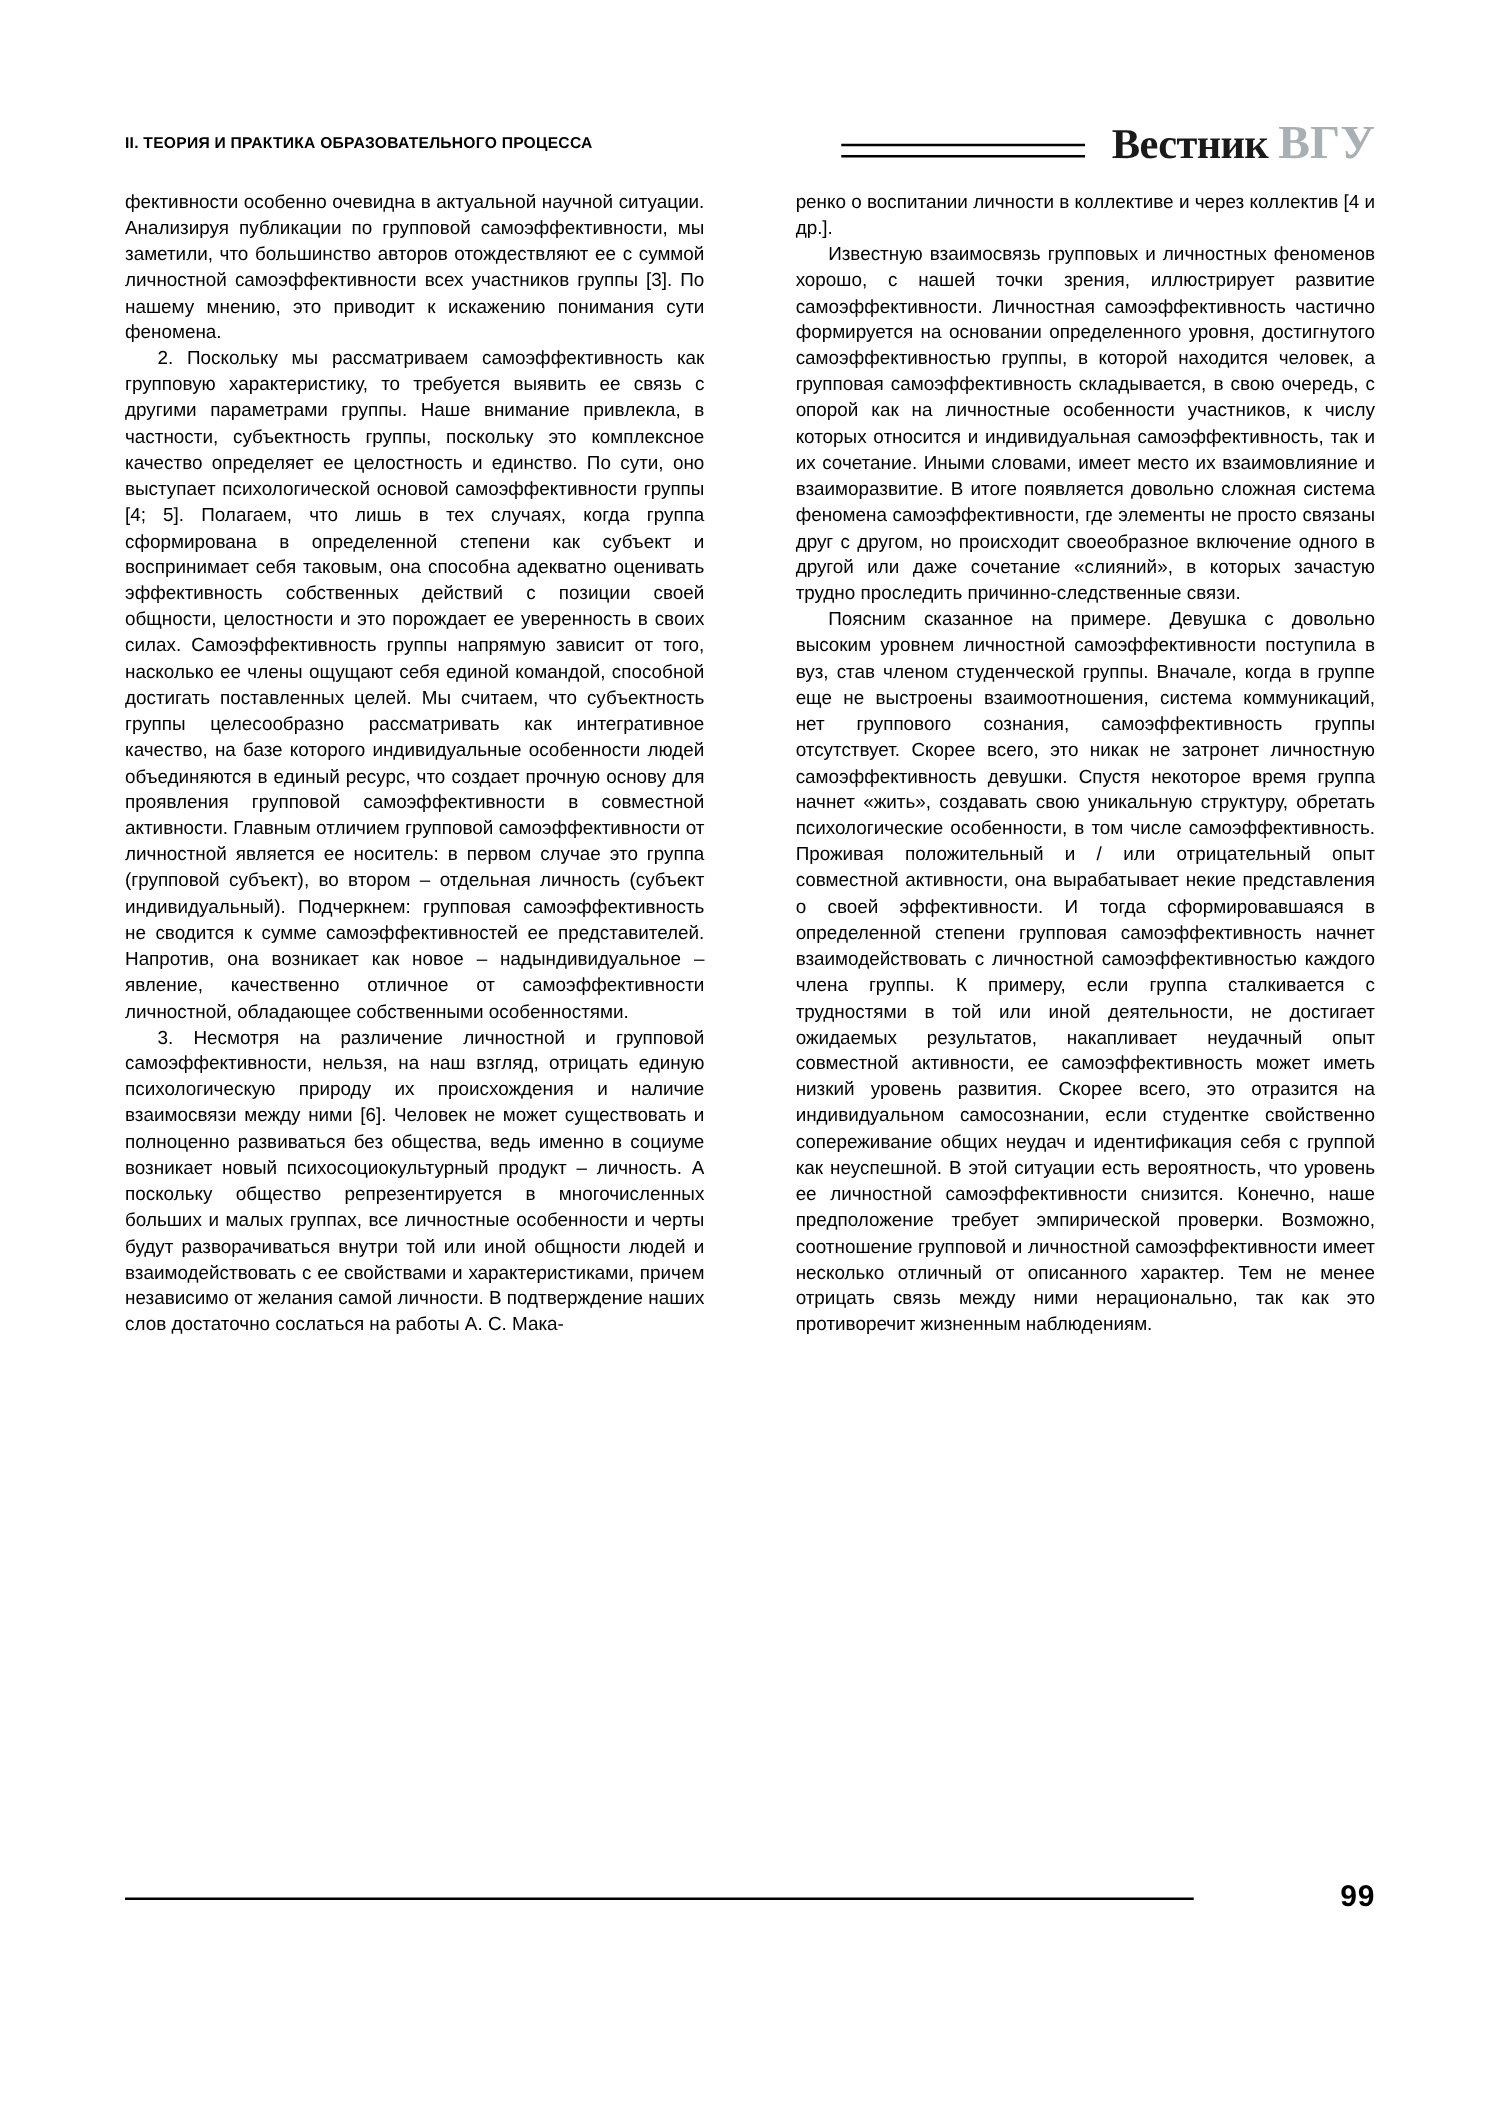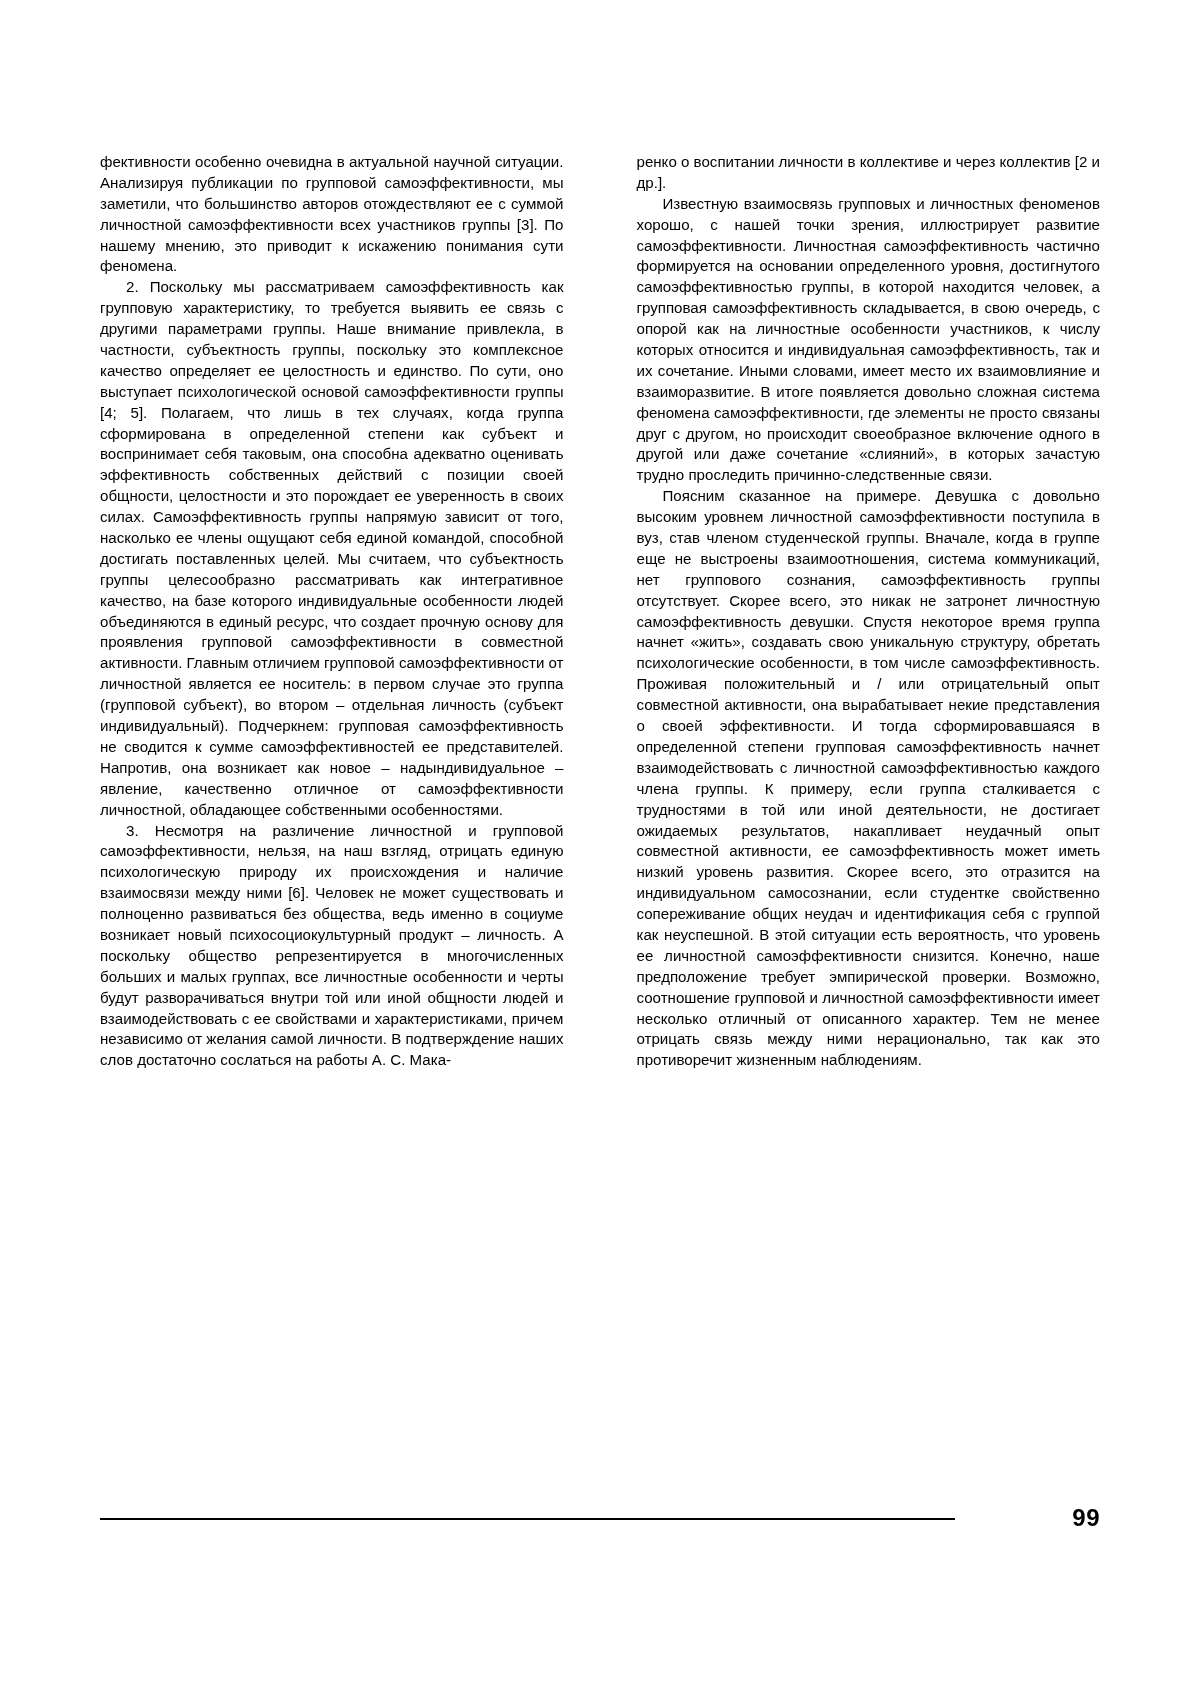--- a/index.html
+++ b/index.html
@@ -128,29 +128,36 @@
     font-weight: bold;
     color: #000;
     letter-spacing: 0.5px;
   }
 </style>
 </head>
 <body>
 
 <div class="page">
 
+  <div class="header">
+    <div class="header-left">II. ТЕОРИЯ И ПРАКТИКА ОБРАЗОВАТЕЛЬНОГО ПРОЦЕССА</div>
+    <div class="header-rule"></div>
+    <div class="journal-mark">
+      <span class="journal-vestnik">Вестник</span><span class="journal-vgu">ВГУ</span>
+    </div>
+  </div>
 
   <div class="columns">
     <div class="col">
       <p class="noindent">фективности особенно очевидна в актуальной научной ситуации. Анализируя публикации по групповой самоэффективности, мы заметили, что большинство авторов отождествляют ее с суммой личностной самоэффективности всех участников группы [3]. По нашему мнению, это приводит к искажению понимания сути феномена.</p>
       <p class="indent">2. Поскольку мы рассматриваем самоэффективность как групповую характеристику, то требуется выявить ее связь с другими параметрами группы. Наше внимание привлекла, в частности, субъектность группы, поскольку это комплексное качество определяет ее целостность и единство. По сути, оно выступает психологической основой самоэффективности группы [4; 5]. Полагаем, что лишь в тех случаях, когда группа сформирована в определенной степени как субъект и воспринимает себя таковым, она способна адекватно оценивать эффективность собственных действий с позиции своей общности, целостности и это порождает ее уверенность в своих силах. Самоэффективность группы напрямую зависит от того, насколько ее члены ощущают себя единой командой, способной достигать поставленных целей. Мы считаем, что субъектность группы целесообразно рассматривать как интегративное качество, на базе которого индивидуальные особенности людей объединяются в единый ресурс, что создает прочную основу для проявления групповой самоэффективности в совместной активности. Главным отличием групповой самоэффективности от личностной является ее носитель: в первом случае это группа (групповой субъект), во втором – отдельная личность (субъект индивидуальный). Подчеркнем: групповая самоэффективность не сводится к сумме самоэффективностей ее представителей. Напротив, она возникает как новое – надындивидуальное – явление, качественно отличное от самоэффективности личностной, обладающее собственными особенностями.</p>
       <p class="indent">3. Несмотря на различение личностной и групповой самоэффективности, нельзя, на наш взгляд, отрицать единую психологическую природу их происхождения и наличие взаимосвязи между ними [6]. Человек не может существовать и полноценно развиваться без общества, ведь именно в социуме возникает новый психосоциокультурный продукт – личность. А поскольку общество репрезентируется в многочисленных больших и малых группах, все личностные особенности и черты будут разворачиваться внутри той или иной общности людей и взаимодействовать с ее свойствами и характеристиками, причем независимо от желания самой личности. В подтверждение наших слов достаточно сослаться на работы А. С. Мака-</p>
     </div>
     <div class="col">
-      <p class="noindent">ренко о воспитании личности в коллективе и через коллектив [2 и др.].</p>
+      <p class="noindent">ренко о воспитании личности в коллективе и через коллектив [4 и др.].</p>
       <p class="indent">Известную взаимосвязь групповых и личностных феноменов хорошо, с нашей точки зрения, иллюстрирует развитие самоэффективности. Личностная самоэффективность частично формируется на основании определенного уровня, достигнутого самоэффективностью группы, в которой находится человек, а групповая самоэффективность складывается, в свою очередь, с опорой как на личностные особенности участников, к числу которых относится и индивидуальная самоэффективность, так и их сочетание. Иными словами, имеет место их взаимовлияние и взаиморазвитие. В итоге появляется довольно сложная система феномена самоэффективности, где элементы не просто связаны друг с другом, но происходит своеобразное включение одного в другой или даже сочетание «слияний», в которых зачастую трудно проследить причинно-следственные связи.</p>
       <p class="indent">Поясним сказанное на примере. Девушка с довольно высоким уровнем личностной самоэффективности поступила в вуз, став членом студенческой группы. Вначале, когда в группе еще не выстроены взаимоотношения, система коммуникаций, нет группового сознания, самоэффективность группы отсутствует. Скорее всего, это никак не затронет личностную самоэффективность девушки. Спустя некоторое время группа начнет «жить», создавать свою уникальную структуру, обретать психологические особенности, в том числе самоэффективность. Проживая положительный и / или отрицательный опыт совместной активности, она вырабатывает некие представления о своей эффективности. И тогда сформировавшаяся в определенной степени групповая самоэффективность начнет взаимодействовать с личностной самоэффективностью каждого члена группы. К примеру, если группа сталкивается с трудностями в той или иной деятельности, не достигает ожидаемых результатов, накапливает неудачный опыт совместной активности, ее самоэффективность может иметь низкий уровень развития. Скорее всего, это отразится на индивидуальном самосознании, если студентке свойственно сопереживание общих неудач и идентификация себя с группой как неуспешной. В этой ситуации есть вероятность, что уровень ее личностной самоэффективности снизится. Конечно, наше предположение требует эмпирической проверки. Возможно, соотношение групповой и личностной самоэффективности имеет несколько отличный от описанного характер. Тем не менее отрицать связь между ними нерационально, так как это противоречит жизненным наблюдениям.</p>
     </div>
   </div>
 
   <div class="footer">
     <div class="footer-rule"></div>
     <div class="page-number">99</div>
   </div>
 

